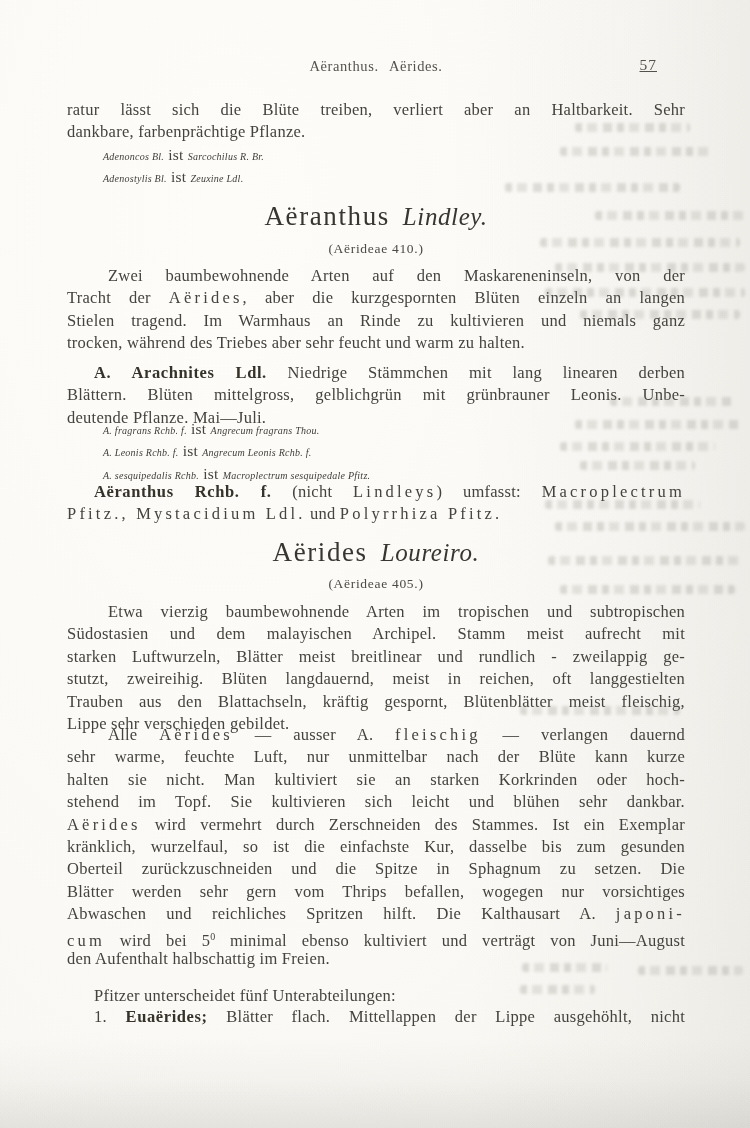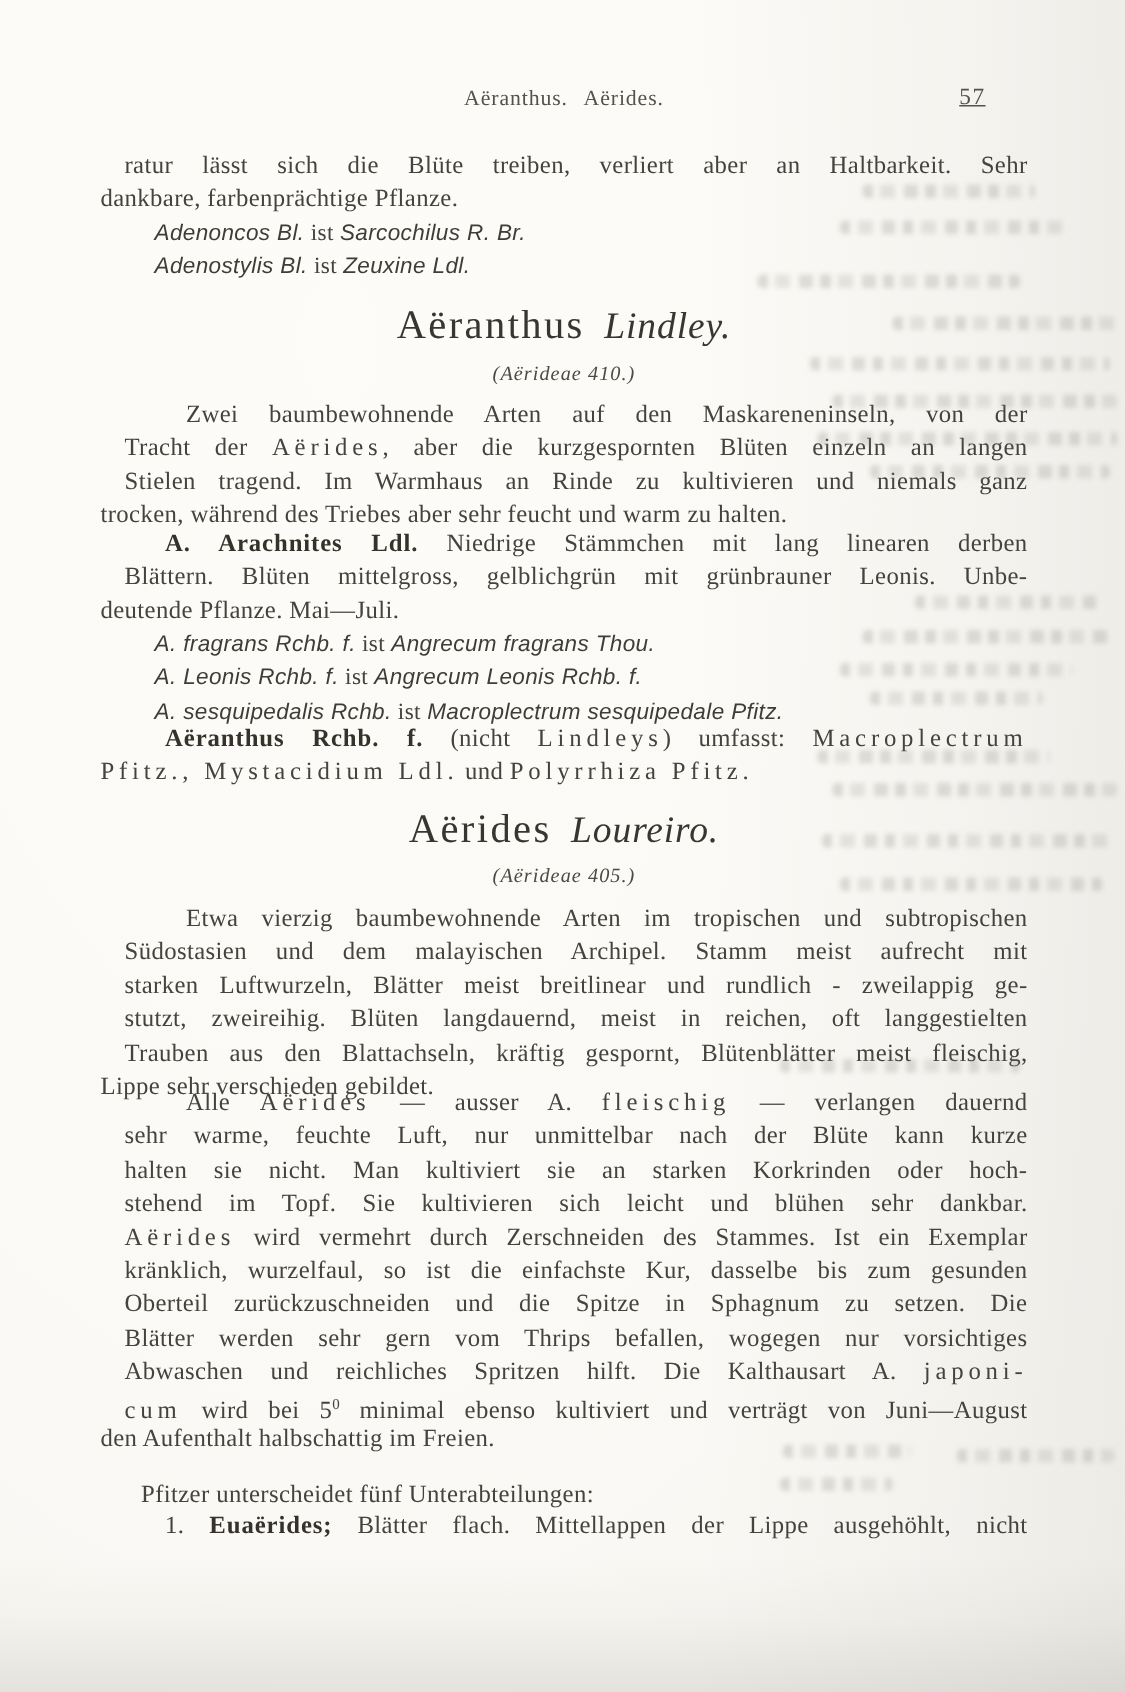--- a/index.html
+++ b/index.html
@@ -22,44 +22,44 @@
   .rh-page{
     position:absolute;top:56px;right:93px;font-size:15.5px;color:#54524b;letter-spacing:1px;text-decoration:underline;
   }
 
   
   .block{position:absolute;left:67px;width:618px;}
   .line{
     height:22.4px;line-height:22.4px;font-size:16.5px;letter-spacing:.25px;
     white-space:normal;overflow:visible;
   }
-  .line.just{text-align:justify;text-align-last:justify;margin-left:16px;}
+  .line.just{text-align:justify;text-align-last:justify;}
   .ind-para{padding-left:41px;}
   .ind-sp{padding-left:27px;}
   .ind-syn{padding-left:36px;}
 
   .seg-r{}
   .seg-b{font-weight:bold;color:#343229;letter-spacing:.6px;}
   .seg-sp{letter-spacing:3.2px;}
-  .seg-syn{font-family:Liberation Sans, sans-serif;font-style:italic;font-size:15px;color:#3f3d37;}
+  .seg-syn{font-family:Liberation Serif, serif;font-style:italic;font-size:10px;color:#3f3d37;}
   .seg-synr{font-size:15.5px;}
   .seg-sup{font-size:10px;vertical-align:6px;letter-spacing:0;}
 
   
   .heading{position:absolute;left:67px;width:618px;text-align:center;color:#383630;}
   .h-name{font-size:27px;letter-spacing:1.6px;}
   .h-author{font-size:25px;font-style:italic;margin-left:13px;letter-spacing:.6px;}
-  .family{position:absolute;left:67px;width:618px;text-align:center;font-size:13.5px;letter-spacing:.7px;color:#4c4a44;font-style:italic;}
+  .family{position:absolute;left:67px;width:618px;text-align:center;font-size:13.5px;letter-spacing:.7px;color:#4c4a44;}
 
   #b-h1{top:201px;} #b-f1{top:241px;}
   #b-h2{top:537px;} #b-f2{top:576px;}
   #b-cont{top:99px;}
   #b-syn1{top:144px;}
   #b-p1{top:265px;}
-  #b-p2{top:351px;}
+  #b-p2{top:362px;}
   #b-syn2{top:418px;}
   #b-p3{top:481px;}
   #b-p4{top:601px;}
   #b-p5{top:724px;}
   #b-p6{top:985px;}
   #b-p7{top:1006px;}
 
   
   .smudge{
     position:absolute;height:9px;border-radius:3px;filter:blur(1.7px);opacity:.5;

